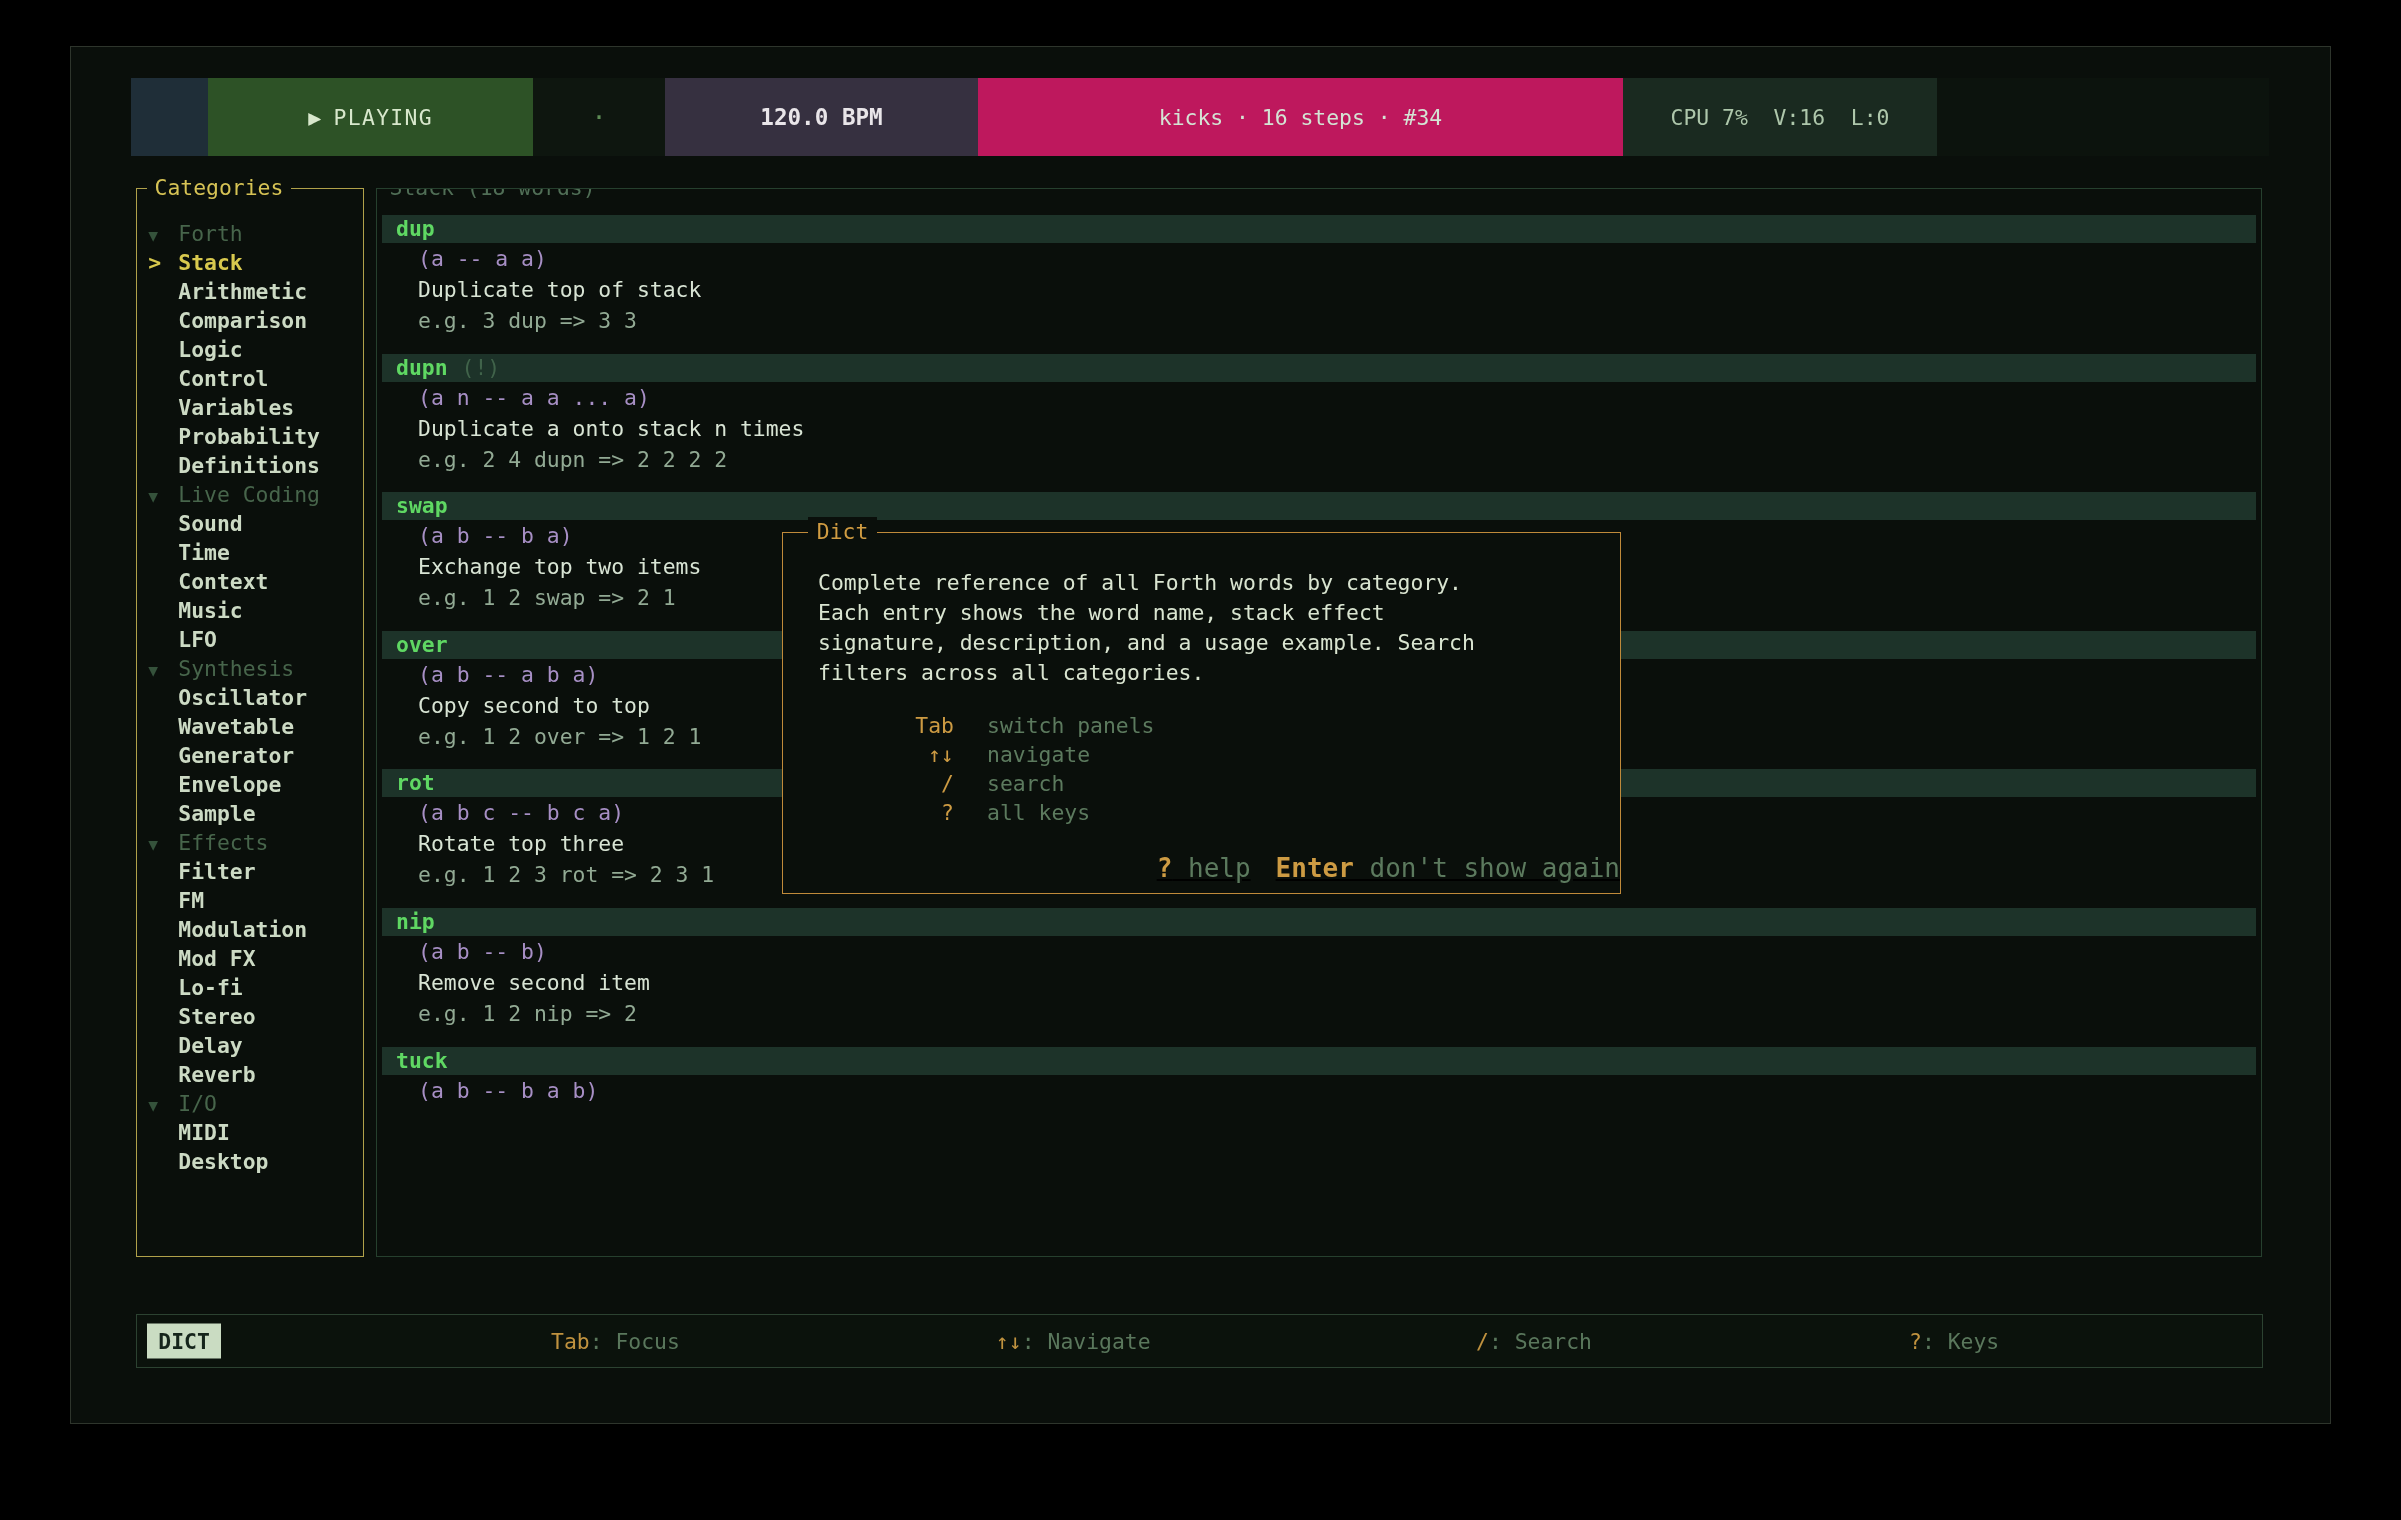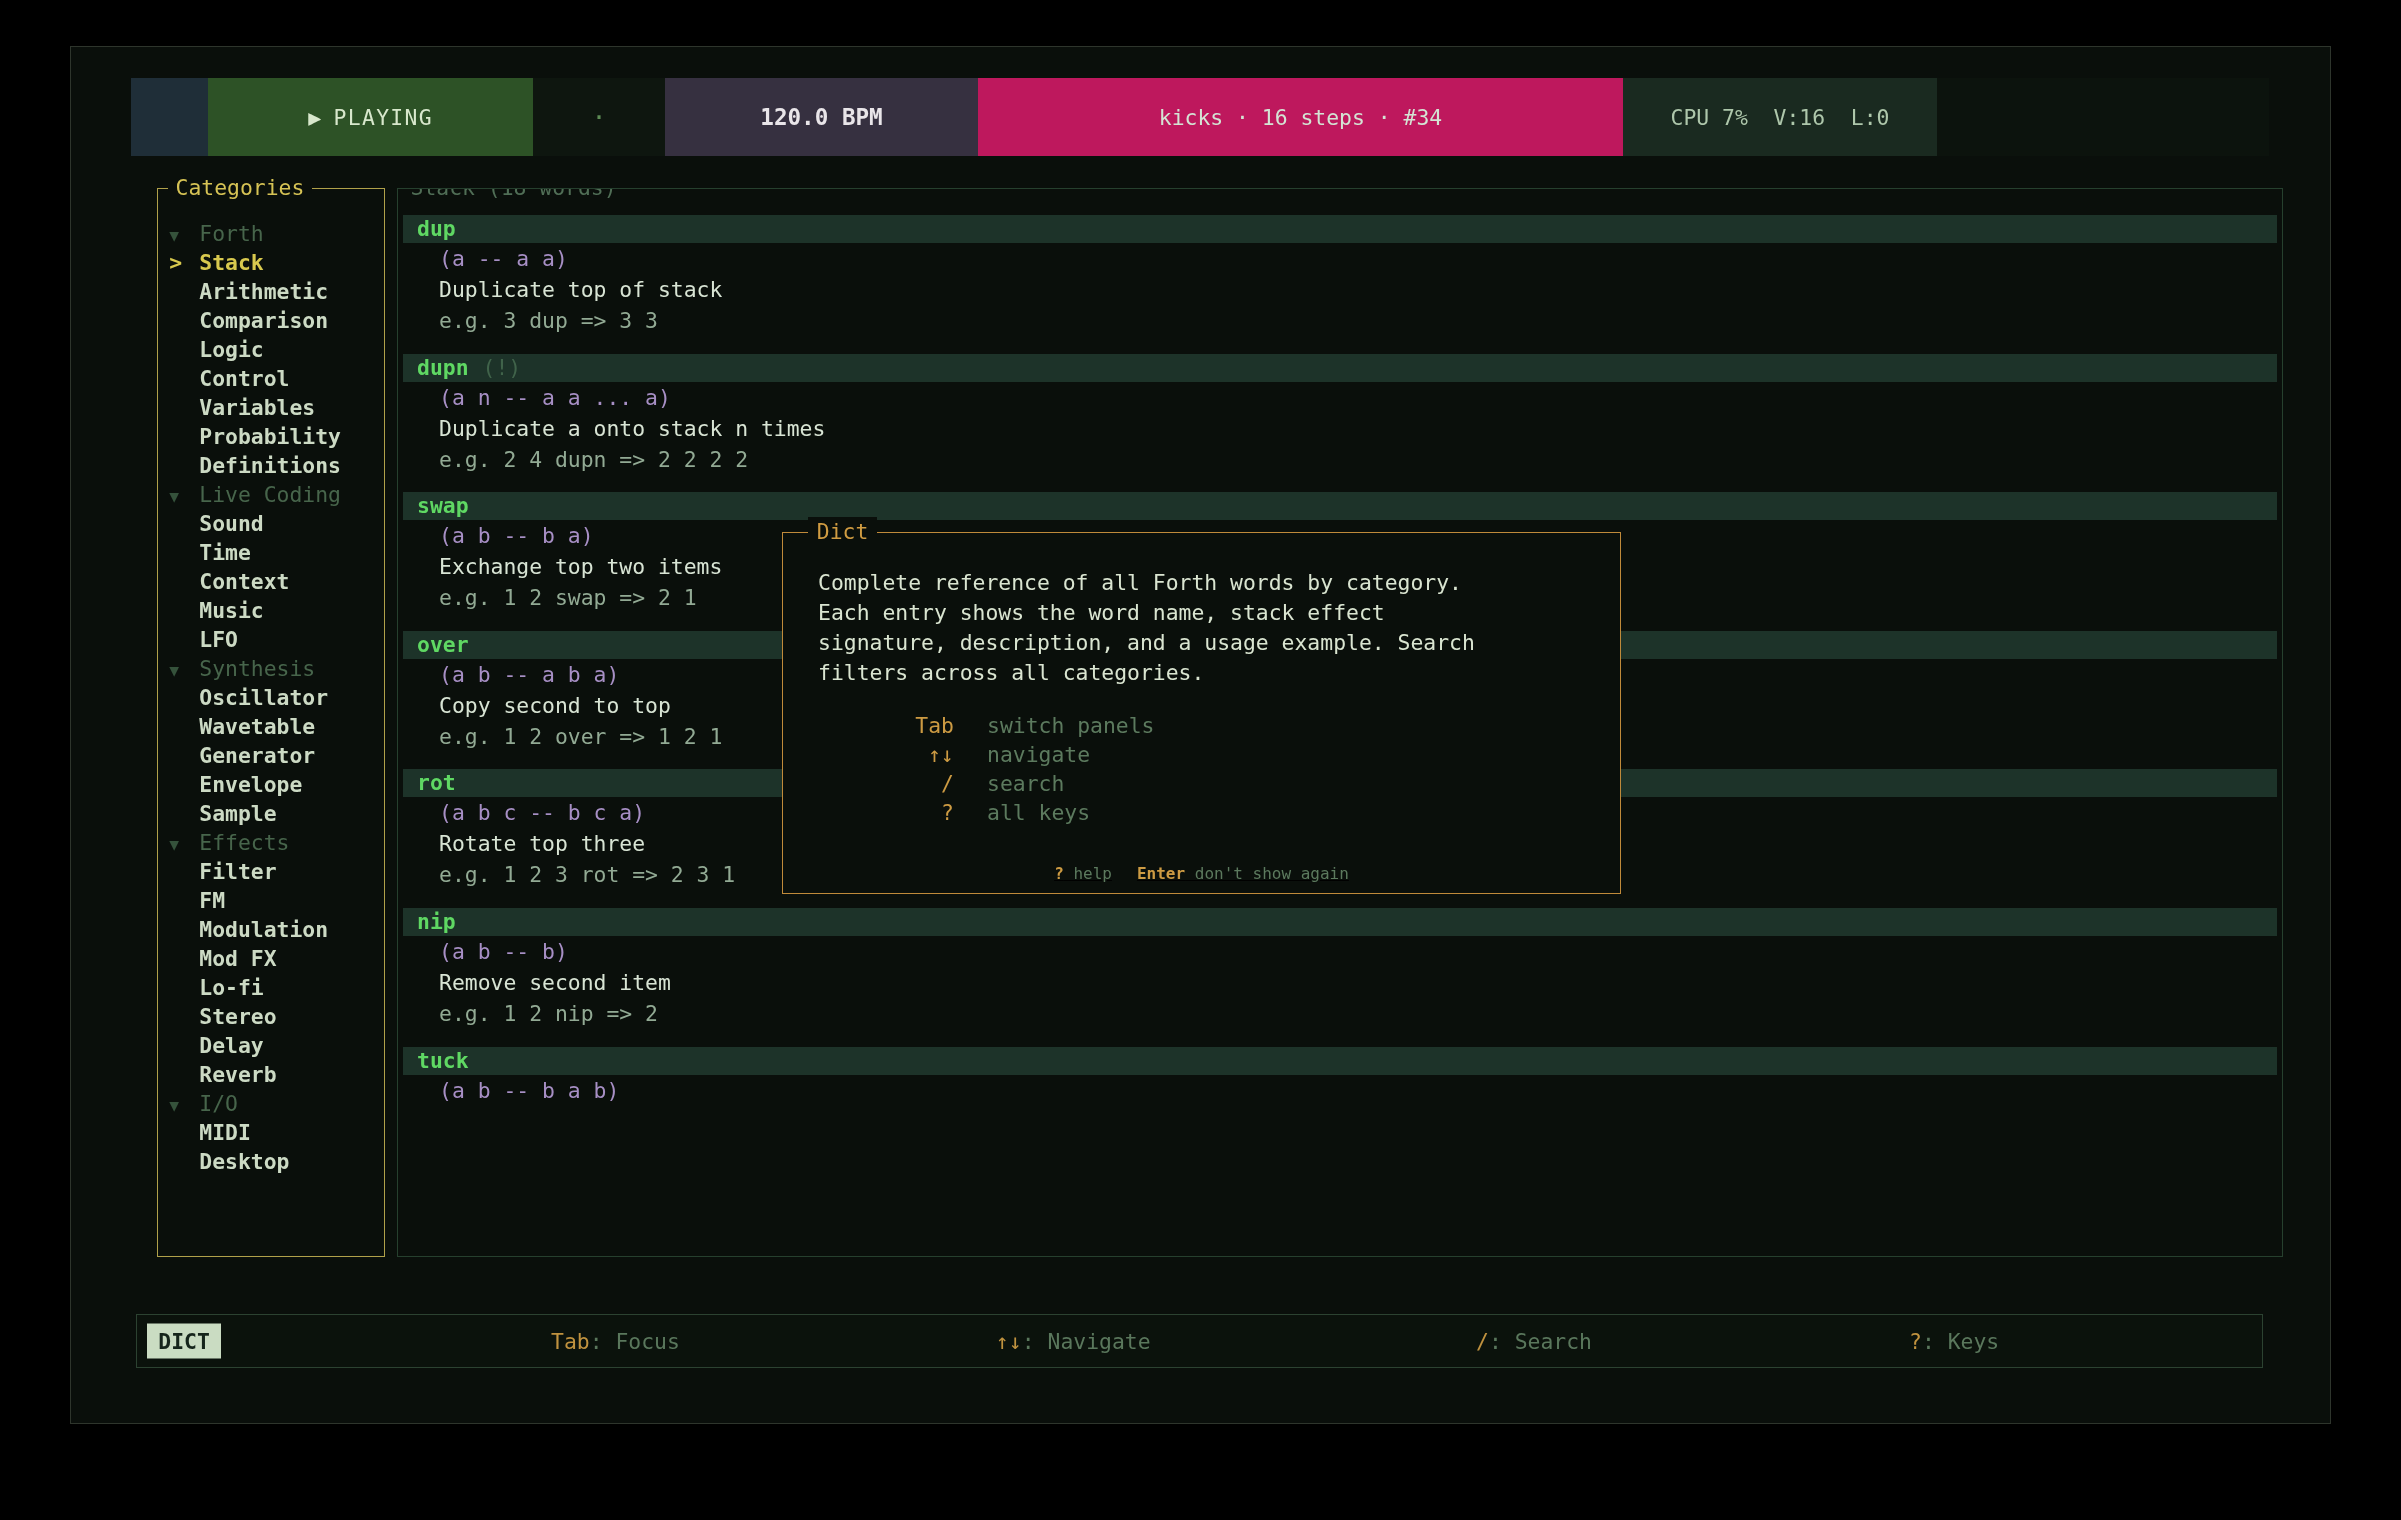--- a/index.html
+++ b/index.html
@@ -26,21 +26,21 @@
   .seg-spacer  { width: 77px;  background: #1f2e38; }
   .seg-playing { width: 325px;  background: #2d5226; color: #d8e8cc; letter-spacing: 1.3px; }
   .seg-pulse   { width: 132px;  background: #0e160f; color: #5d8c55; font-size: 25px; }
   .seg-bpm     { width: 313px;  background: #363040; color: #e9e5e9; font-weight: bold; font-size: 22.6px; }
   .seg-bank    { width: 333px;  background: #233440; color: #ccdbd4; }
   .seg-kicks   { width: 645px; background: #be185d; color: #d4e4d4; }
   .seg-cpu     { width: 314px;  background: #1a2a20; color: #aec7ab; }
   .play-glyph { margin-right: 11.3px; }
 
   
-  .panel { position: absolute; background: transparent; margin-left: 21px; }
+  .panel { position: absolute; background: transparent; }
   .panel-title {
     position: absolute; top: -15.7px; left: 10px;
     background: #0a0f0b; padding: 0 7.5px;
     font-size: 21.4px; line-height: 29px; white-space: pre;
   }
   .sidebar { left: 65px; top: 141px; width: 228px; height: 1069px; border: 1.9px solid #b0a14a; }
   .sidebar .panel-title { color: #d6c355; }
   .cat-list { list-style: none; padding-top: 30px; font-size: 21.4px; }
   .cat-list li { height: 29px; line-height: 29px; padding-left: 11.3px; white-space: pre; cursor: default; }
   .cat-marker { display: inline-block; width: 30px; }
@@ -79,21 +79,21 @@
     color: #d09c42; font-size: 21.4px; line-height: 29px;
   }
   .modal-body { padding: 35px 25px 0 35px; font-size: 21.4px; }
   .modal-para div { line-height: 30px; color: #dae5d1; white-space: pre; }
   .keyrows { margin-top: 22.6px; }
   .keyrow { line-height: 29px; white-space: pre; }
   .kkey { display: inline-block; width: 136px; text-align: right; color: #cd9b43; }
   .klabel { color: #5c7a5e; margin-left: 33px; }
   .modal-footer {
     position: absolute; bottom: 10px; left: 0; width: 100%;
-    text-align: center; font-size: 16px; white-space: pre; text-decoration: underline;
+    text-align: right; font-size: 26px; white-space: pre; text-decoration: underline;
   }
   .fkey { color: #cd9b43; font-weight: bold; }
   .flabel { color: #5c7a5e; }
   .fgap { display: inline-block; width: 25px; }
 
   
   .statusbar {
     position: absolute; left: 65px; top: 1267px;
     width: 2127px; height: 54px;
     border: 1.3px solid #2c4231; background: #0b120c;

